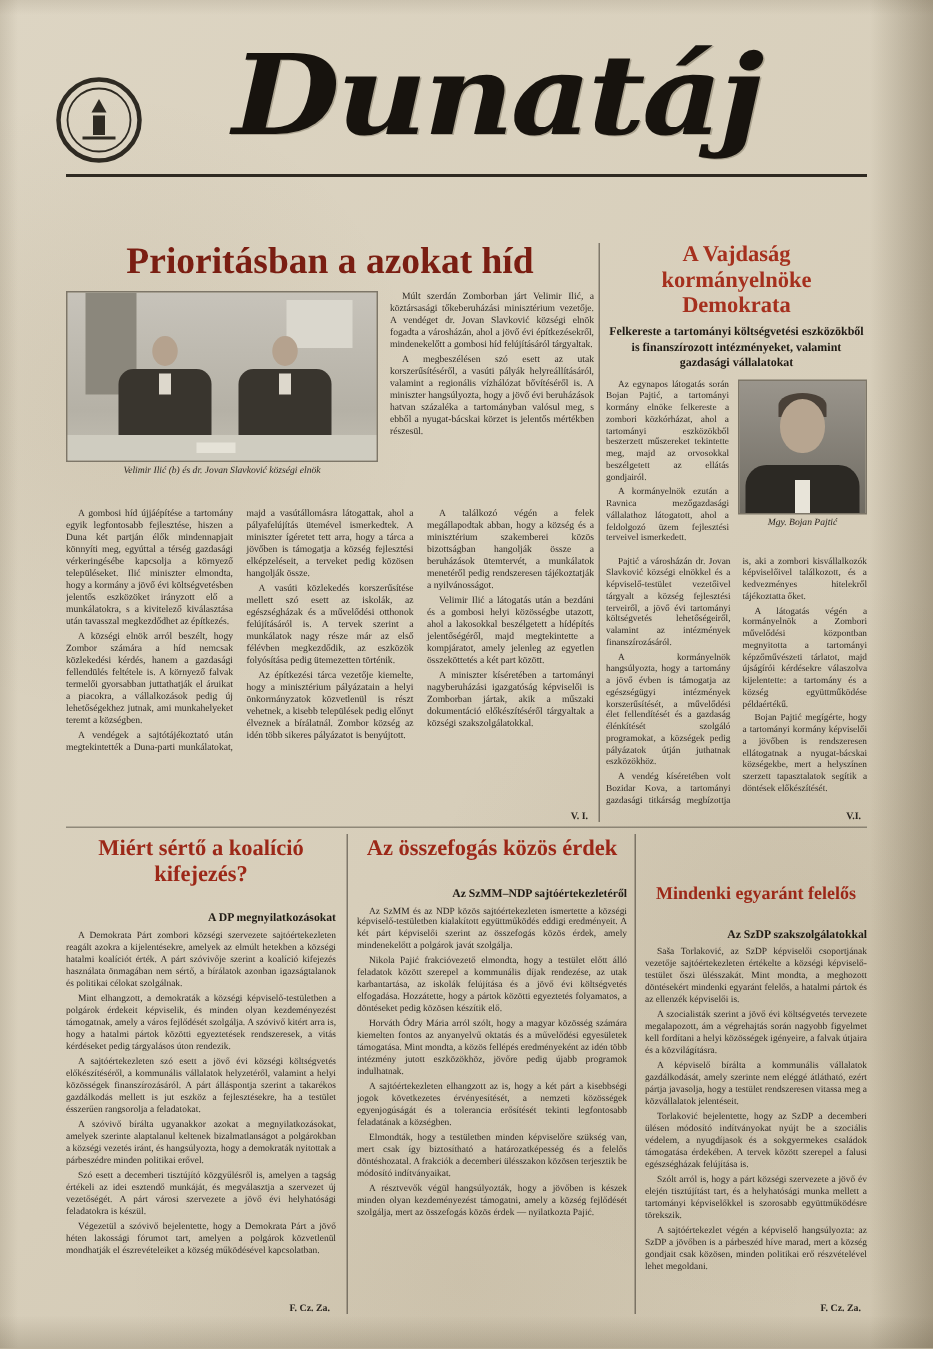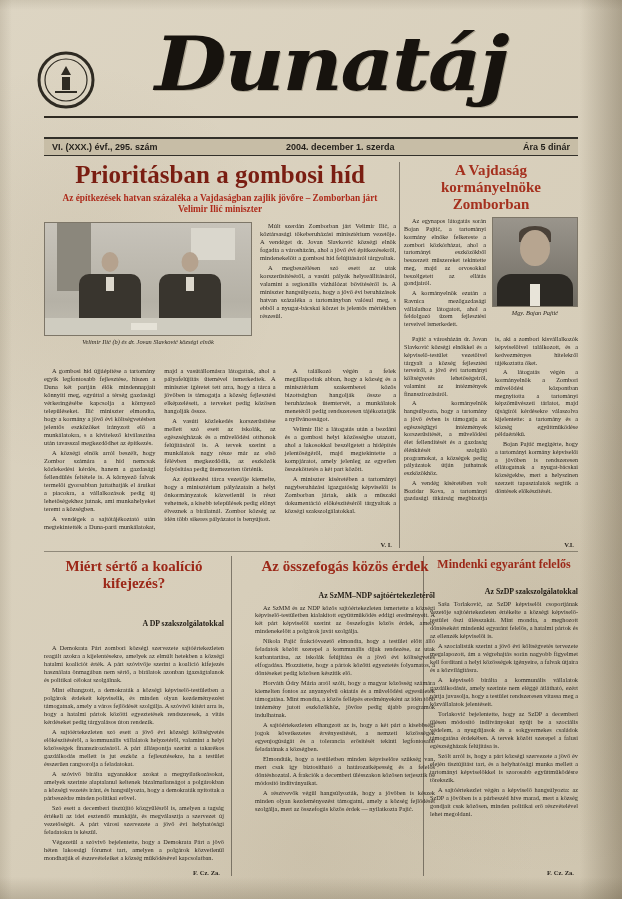--- a/index.html
+++ b/index.html
@@ -85,58 +85,52 @@
   .photo-stack { width:86px; flex:0 0 auto; }
   .portrait { position:relative; width:86px; height:90px; background:linear-gradient(180deg,#9a958c,#6f6b62); border:1px solid #7d7668; overflow:hidden; }
   .pt-hair { position:absolute; top:8px; left:50%; transform:translateX(-50%); width:32px; height:16px; border-radius:50% 50% 0 0; background:#4a4138; }
   .pt-head { position:absolute; top:12px; left:50%; transform:translateX(-50%); width:30px; height:36px; border-radius:50% 50% 48% 48%; background:#b7a590; }
   .pt-suit { position:absolute; bottom:0; left:50%; transform:translateX(-50%); width:76px; height:32px; background:#2c2924; border-radius:14px 14px 0 0; }
   .pt-shirt{ position:absolute; bottom:0; left:50%; transform:translateX(-50%); width:10px; height:22px; background:#e8e4d9; }
   .prov-body { margin-top:4px; height:185px; column-count:2; column-gap:8px; overflow:hidden; font-size:6.2px; }
 
   
   .bart { position:absolute; top:558px; height:318px; display:flex; flex-direction:column; }
-  .bart-a { left:44px; width:180px;gap:12px; }
-  .bart-b { left:255px; width:180px; }
+  .bart-a { left:44px; width:180px; }
+  .bart-b { left:238px; width:180px; }
   .bart-c { left:430px; width:148px; }
   .bart h3 { font-size:15px; font-weight:700; color:#9c2818; text-align:center; line-height:1.1; }
-  .bart-c h3 { font-size:12px; }
+  .bart-c h3 { font-size:12px;margin-top:31px; }
   .bart-subhead { margin-top:16px; font-size:7.8px; font-weight:700; text-align:right; color:#211c15; }
   .bart-body { margin-top:4px; flex:1; overflow:hidden; margin-bottom:10px; font-size:6.3px; line-height:1.27; }
 </style>
 </head>
 <body>
 
 <div class="page">
 
   <div class="emblem">
     <svg viewBox="0 0 60 60" width="60" height="60">
       <circle cx="30" cy="30" r="27" fill="none" stroke="#2e2a22" stroke-width="3"></circle>
       <circle cx="30" cy="30" r="21" fill="none" stroke="#2e2a22" stroke-width="1.2"></circle>
       <path d="M30 16 l5 9 h-10 z" fill="#2e2a22"></path>
       <rect x="26" y="27" width="8" height="13" fill="#2e2a22"></rect>
       <path d="M19 42 h22" stroke="#2e2a22" stroke-width="2"></path>
     </svg>
   </div>
   <h1 class="nameplate">Dunatáj</h1>
   <div class="rule-top"></div>
-  <div class="infobar">
-    <span>VI. (XXX.) évf., 295. szám</span>
-    <span>2004. december 1. szerda</span>
-    <span>Ára 5 dinár</span>
-  </div>
 
   <div class="vr vr-main"></div>
   <div class="hr-mid"></div>
   <div class="vr vr-b1"></div>
   <div class="vr vr-b2"></div>
 
   <section class="lead">
-    <h2 class="lead-headline">Prioritásban a gombosi híd</h2>
-    <p class="lead-subhead">Az építkezések hatvan százaléka a Vajdaságban zajlik jövőre – Zomborban járt Velimir Ilić miniszter</p>
+    <h2 class="lead-headline">Prioritásban a azokat híd</h2>
     <div class="lead-row">
       <figure class="photo-wrap">
         <div class="photo">
           <div class="lp-door"></div>
           <div class="lp-win"></div>
           <div class="lp-man lp-man-left">
             <div class="lp-head"></div>
             <div class="lp-suit"></div>
             <div class="lp-shirt"></div>
           </div>
@@ -164,21 +158,22 @@
           <p>Az építkezési tárca vezetője kiemelte, hogy a minisztérium pályázatain a helyi önkormányzatok közvetlenül is részt vehetnek, a kisebb települések pedig előnyt élveznek a bírálatnál. Zombor község az idén több sikeres pályázatot is benyújtott.</p>
           <p>A találkozó végén a felek megállapodtak abban, hogy a község és a minisztérium szakemberei közös bizottságban hangolják össze a beruházások ütemtervét, a munkálatok menetéről pedig rendszeresen tájékoztatják a nyilvánosságot.</p>
           <p>Velimir Ilić a látogatás után a bezdáni és a gombosi helyi közösségbe utazott, ahol a lakosokkal beszélgetett a hídépítés jelentőségéről, majd megtekintette a kompjáratot, amely jelenleg az egyetlen összeköttetés a két part között.</p>
           <p>A miniszter kíséretében a tartományi nagyberuházási igazgatóság képviselői is Zomborban jártak, akik a műszaki dokumentáció előkészítéséről tárgyaltak a községi szakszolgálatokkal.</p>
         </div>
     </div>
     <div class="sig">V. I.</div>
   </section>
 
   <section class="province">
-    <h2 class="prov-headline">A Vajdaság kormányelnöke Zomborban</h2>
+    <h2 class="prov-headline">A Vajdaság kormányelnöke Demokrata</h2>
+    <p class="prov-subhead">Felkereste a tartományi költségvetési eszközökből is finanszírozott intézményeket, valamint gazdasági vállalatokat</p>
     <div class="prov-row">
       <div class="prov-col bodytext paras">
           <p>Az egynapos látogatás során Bojan Pajtić, a tartományi kormány elnöke felkereste a zombori közkórházat, ahol a tartományi eszközökből beszerzett műszereket tekintette meg, majd az orvosokkal beszélgetett az ellátás gondjairól.</p>
           <p>A kormányelnök ezután a Ravnica mezőgazdasági vállalathoz látogatott, ahol a feldolgozó üzem fejlesztési terveivel ismerkedett.</p>
         </div>
       <figure class="photo-stack">
         <div class="portrait">
           <div class="pt-hair"></div>
           <div class="pt-head"></div>
           <div class="pt-suit"></div>
@@ -194,21 +189,21 @@
           <p>A vendég kíséretében volt Bozidar Kova, a tartományi gazdasági titkárság megbízottja is, aki a zombori kisvállalkozók képviselőivel találkozott, és a kedvezményes hitelekről tájékoztatta őket.</p>
           <p>A látogatás végén a kormányelnök a Zombori művelődési központban megnyitotta a tartományi képzőművészeti tárlatot, majd újságírói kérdésekre válaszolva kijelentette: a tartomány és a község együttműködése példaértékű.</p>
           <p>Bojan Pajtić megígérte, hogy a tartományi kormány képviselői a jövőben is rendszeresen ellátogatnak a nyugat-bácskai községekbe, mert a helyszínen szerzett tapasztalatok segítik a döntések előkészítését.</p>
         </div>
     </div>
     <div class="sig">V.I.</div>
   </section>
 
   <section class="bart bart-a">
     <h3>Miért sértő a koalíció kifejezés?</h3>
-    <p class="bart-subhead">A DP szakszolgálatokkal</p>
+    <p class="bart-subhead">A DP megnyilatkozásokat</p>
     <div class="bart-body bodytext paras">
         <p>A Demokrata Párt zombori községi szervezete sajtóértekezleten reagált azokra a kijelentésekre, amelyek az elmúlt hetekben a községi hatalmi koalíciót érték. A párt szóvivője szerint a koalíció kifejezés használata önmagában nem sértő, a bírálatok azonban igazságtalanok és politikai célokat szolgálnak.</p>
         <p>Mint elhangzott, a demokraták a községi képviselő-testületben a polgárok érdekeit képviselik, és minden olyan kezdeményezést támogatnak, amely a város fejlődését szolgálja. A szóvivő kitért arra is, hogy a hatalmi pártok közötti egyeztetések rendszeresek, a vitás kérdéseket pedig tárgyalásos úton rendezik.</p>
         <p>A sajtóértekezleten szó esett a jövő évi községi költségvetés előkészítéséről, a kommunális vállalatok helyzetéről, valamint a helyi közösségek finanszírozásáról. A párt álláspontja szerint a takarékos gazdálkodás mellett is jut eszköz a fejlesztésekre, ha a testület ésszerűen rangsorolja a feladatokat.</p>
         <p>A szóvivő bírálta ugyanakkor azokat a megnyilatkozásokat, amelyek szerinte alaptalanul keltenek bizalmatlanságot a polgárokban a községi vezetés iránt, és hangsúlyozta, hogy a demokraták nyitottak a párbeszédre minden politikai erővel.</p>
         <p>Szó esett a decemberi tisztújító közgyűlésről is, amelyen a tagság értékeli az idei esztendő munkáját, és megválasztja a szervezet új vezetőségét. A párt városi szervezete a jövő évi helyhatósági feladatokra is készül.</p>
         <p>Végezetül a szóvivő bejelentette, hogy a Demokrata Párt a jövő héten lakossági fórumot tart, amelyen a polgárok közvetlenül mondhatják el észrevételeiket a község működésével kapcsolatban.</p>
       </div>
     <div class="sig">F. Cz. Za.</div>
   </section>

